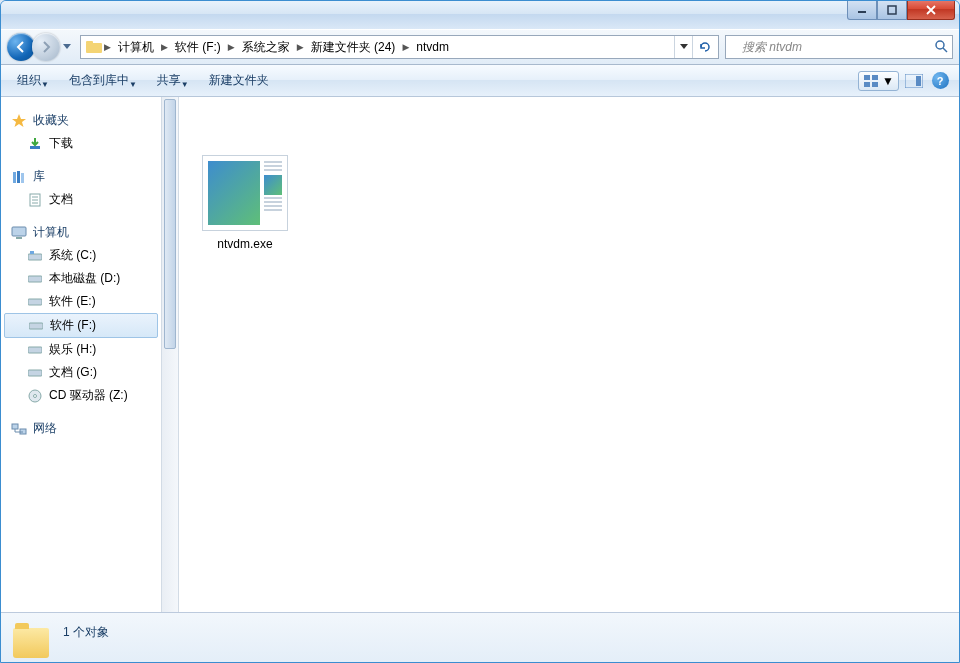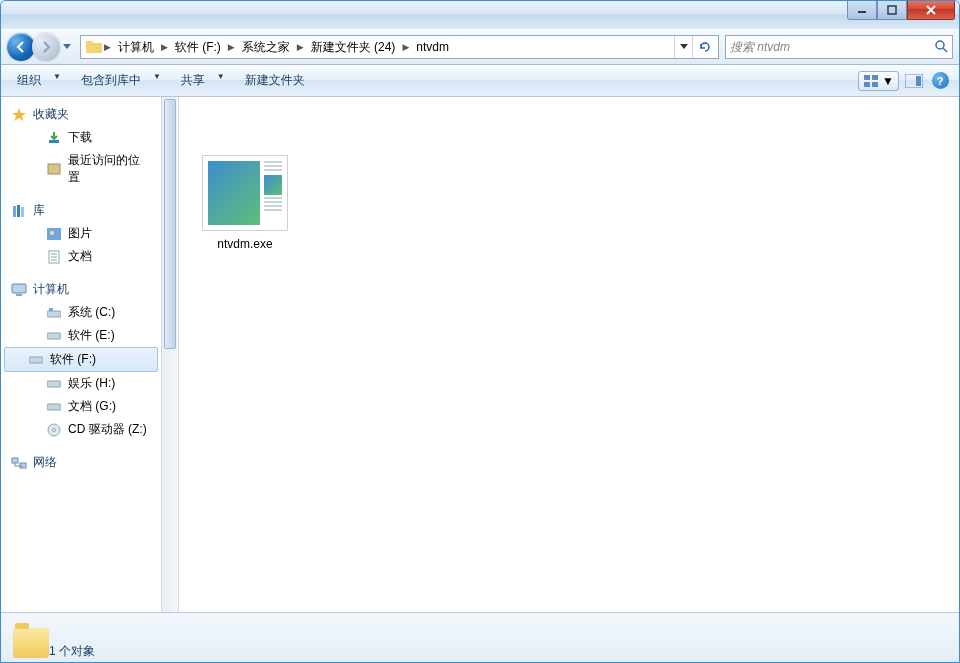--- a/index.html
+++ b/index.html
@@ -74,64 +74,64 @@
   .crumbs { flex:1; display:flex; align-items:center; overflow:hidden; }
   .crumb { padding:0 6px 0 6px; white-space:nowrap; }
   .crumb-sep { color:#555; font-size:9px; padding:0 1px; }
   .addr-dd { width:18px; height:22px; border-left:1px solid #cbd5e0; display:flex;align-items:center;justify-content:center; color:#333;}
   .refresh { width:24px;height:22px;border-left:1px solid #cbd5e0;display:flex;align-items:center;justify-content:center;color:#1f5fa8;}
   .search {
     width:228px; height:24px; background:#fff; border:1px solid #98a8bb;
     display:flex; align-items:center; padding:0 4px; color:#888; font-style:italic;
     justify-content:space-between;
   }
-  .search span { font-style: italic; }
+  .search span { font-style: italic; margin-left: 12px; }
   .search .sicon { color:#3a6fa8; font-style:normal; }
   
   .toolbar {
     height: 32px;
     background: linear-gradient(to bottom,#f7fbff 0%, #e6f0fa 48%, #d6e5f4 50%, #e7f1fb 100%);
     border-bottom:1px solid #b7c7da;
     display:flex; align-items:center; padding:0 8px; gap:4px;
   }
-  .tbtn { padding:3px 8px; border-radius:2px; color:#1a3e66; display:flex; align-items:flex-start; gap:12px; }
+  .tbtn { padding:3px 8px; border-radius:2px; color:#1a3e66; display:flex; align-items:flex-end; gap:0; }
   .tbtn .tri { font-size:8px; color:#1a3e66; }
   .toolbar .spacer { flex:1; }
   .viewbtn { border:1px solid #94b3d4; background:linear-gradient(#fdfeff,#dbe8f5); border-radius:3px; padding:2px 4px; display:flex; align-items:center; gap:3px;}
   .panebtn, .helpbtn { width:22px; height:22px; display:flex; align-items:center; justify-content:center; }
   .helpbtn { color:#fff; }
   .helpcircle { width:17px;height:17px;border-radius:50%;background:radial-gradient(circle at 30% 30%,#6fb6ef,#1f72c0);display:flex;align-items:center;justify-content:center;font-weight:bold;font-size:11px;}
   
   .split { flex:1; display:flex; background:#fff; overflow:hidden; }
-  .sidebar { width:160px; background:#fff; overflow-y:auto; padding:6px 0; }
+  .sidebar { width:160px; background:#fff; overflow-y:auto; padding:12px 0; }
   .scroll-gutter { width:18px; background:linear-gradient(to right,#e9eef4,#f4f7fb); border-left:1px solid #d2dbe5; border-right:1px solid #d2dbe5; position:relative;}
   .scroll-thumb { position:absolute; top:2px; left:2px; right:2px; height:250px; background:linear-gradient(to right,#dfe9f4,#c2d4e8); border:1px solid #9fb6cf; border-radius:2px;}
   .content { flex:1; padding:14px 18px; display:flex; flex-wrap:wrap; align-content:flex-start; gap:20px; }
   .sb-section { margin-bottom:10px; }
   .sb-head { display:flex; align-items:center; gap:6px; padding:3px 10px; color:#1a3e66;}
-  .sb-item { display:flex; align-items:center; gap:6px; padding:3px 10px 3px 26px; color:#000;margin-left:19px;}
+  .sb-item { display:flex; align-items:center; gap:6px; padding:3px 10px 3px 26px; color:#000;}
   .sb-item.selected { background:linear-gradient(#eaf3fc,#d6e8f8); border:1px solid #9ec4e6; border-radius:2px; margin:0 3px; padding-left:23px;}
   .ic { width:16px; height:16px; display:inline-flex; align-items:center; justify-content:center; flex-shrink:0;}
   
   .file { width:96px; text-align:center;margin-top:44px; }
   .thumb {
     width:86px; height:76px; border:1px solid #c7d2dd; background:#fff;
     margin:0 auto 6px; padding:5px; display:flex;
   }
   .thumb-left { width:52px; background:linear-gradient(135deg,#3e8dce 0%, #5fbf78 100%);}
   .thumb-right { flex:1; padding-left:4px; display:flex; flex-direction:column; gap:2px;}
   .thumb-line { height:2px; background:#c7d2dd; }
   .thumb-mini { height:20px; background:linear-gradient(135deg,#3e8dce,#5fbf78); margin-top:2px;}
   .file-label { font-size:12px; }
   
   .details {
     height:50px; background:linear-gradient(#f2f7fc,#e4eef8);
     border-top:1px solid #bccadd;
     border-top:1px solid #bccadd;
-    display:flex; align-items:flex-end; padding:2px 12px; 
+    display:flex; align-items:flex-start; padding:11px 12px; gap:14px;
   }
   .details .dicon { width:36px; height:36px; }
   .dfolder { width:36px; height:30px; background:linear-gradient(#fce9a4,#f2c95c); border-radius:2px 2px 3px 3px; position:relative; margin-top:4px;}
   .dfolder:before { content:''; position:absolute; top:-5px; left:2px; width:14px; height:6px; background:#f2c95c; border-radius:2px 2px 0 0;}
   .dtext { color:#1a3e66; }
   
 </style>
 </head>
 <body>
 
@@ -268,49 +268,32 @@
       </div>
       <div class="sb-item">
         <span class="ic">
             <svg width="14" height="14">
               <rect x="2" y="9" width="10" height="3" fill="#3b7ec4"></rect>
               <path d="M7 1 L7 7 M4 5 L7 8 L10 5" stroke="#3fa83f" stroke-width="2" fill="none"></path>
             </svg>
           </span>
         <span>下载</span>
       </div>
-      <div class="sb-item">
-        <span class="ic">
-            <svg width="14" height="14">
-              <rect x="1" y="2" width="12" height="10" fill="#d7c48a" stroke="#a38f54"></rect>
-            </svg>
-          </span>
-        <span>最近访问的位置</span>
-      </div>
     </div>
 
     <div class="sb-section">
       <div class="sb-head">
         <span class="ic">
             <svg width="16" height="16">
               <rect x="2" y="3" width="3" height="11" fill="#6fa8e0"></rect>
               <rect x="6" y="2" width="3" height="12" fill="#3b7ec4"></rect>
               <rect x="10" y="4" width="3" height="10" fill="#9fc6ed"></rect>
             </svg>
           </span>
         <span>库</span>
-      </div>
-      <div class="sb-item">
-        <span class="ic">
-            <svg width="14" height="12">
-              <rect x="0" y="0" width="14" height="12" fill="#6fa8e0"></rect>
-              <circle cx="5" cy="5" r="2" fill="#fce27a"></circle>
-            </svg>
-          </span>
-        <span>图片</span>
       </div>
       <div class="sb-item">
         <span class="ic">
             <svg width="12" height="14">
               <rect x="1" y="1" width="10" height="12" fill="#fff" stroke="#8aa"></rect>
               <line x1="3" y1="4" x2="9" y2="4" stroke="#8aa"></line>
               <line x1="3" y1="7" x2="9" y2="7" stroke="#8aa"></line>
               <line x1="3" y1="10" x2="9" y2="10" stroke="#8aa"></line>
             </svg>
           </span>
@@ -329,20 +312,28 @@
         <span>计算机</span>
       </div>
       <div class="sb-item">
         <span class="ic">
             <svg width="14" height="10">
               <rect x="0" y="3" width="14" height="6" rx="1" fill="#c5d4e3" stroke="#8aa"></rect>
               <rect x="2" y="0" width="4" height="3" fill="#6fa8e0"></rect>
             </svg>
           </span>
         <span>系统 (C:)</span>
+      </div>
+      <div class="sb-item">
+        <span class="ic">
+            <svg width="14" height="8">
+              <rect x="0" y="1" width="14" height="6" rx="1" fill="#c5d4e3" stroke="#8aa"></rect>
+            </svg>
+          </span>
+        <span>本地磁盘 (D:)</span>
       </div>
       <div class="sb-item">
         <span class="ic">
             <svg width="14" height="8">
               <rect x="0" y="1" width="14" height="6" rx="1" fill="#c5d4e3" stroke="#8aa"></rect>
             </svg>
           </span>
         <span>软件 (E:)</span>
       </div>
       <div class="sb-item selected">

